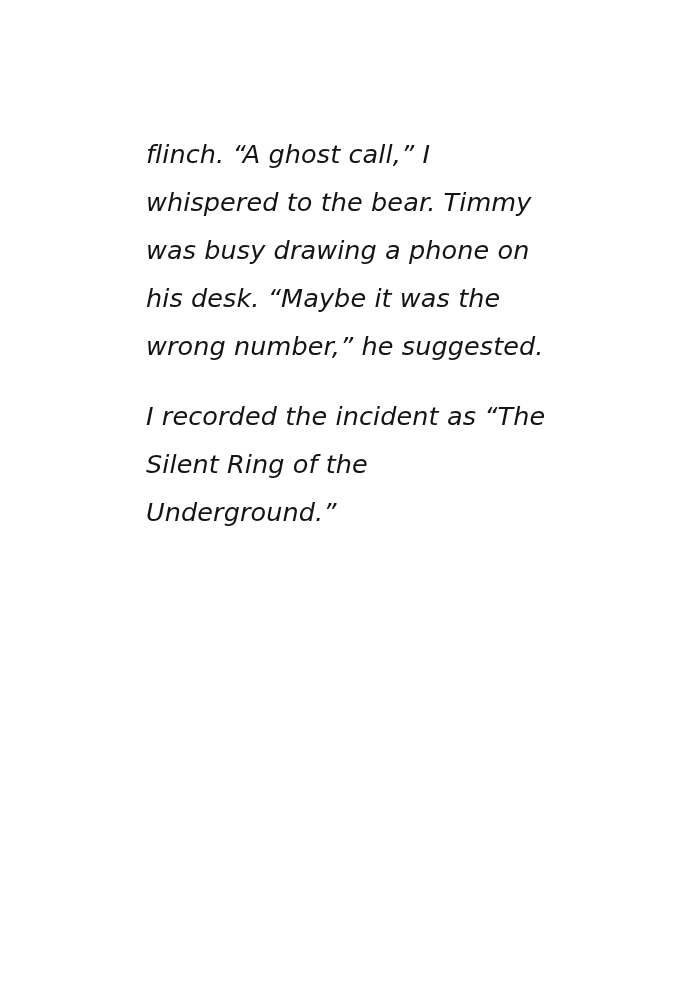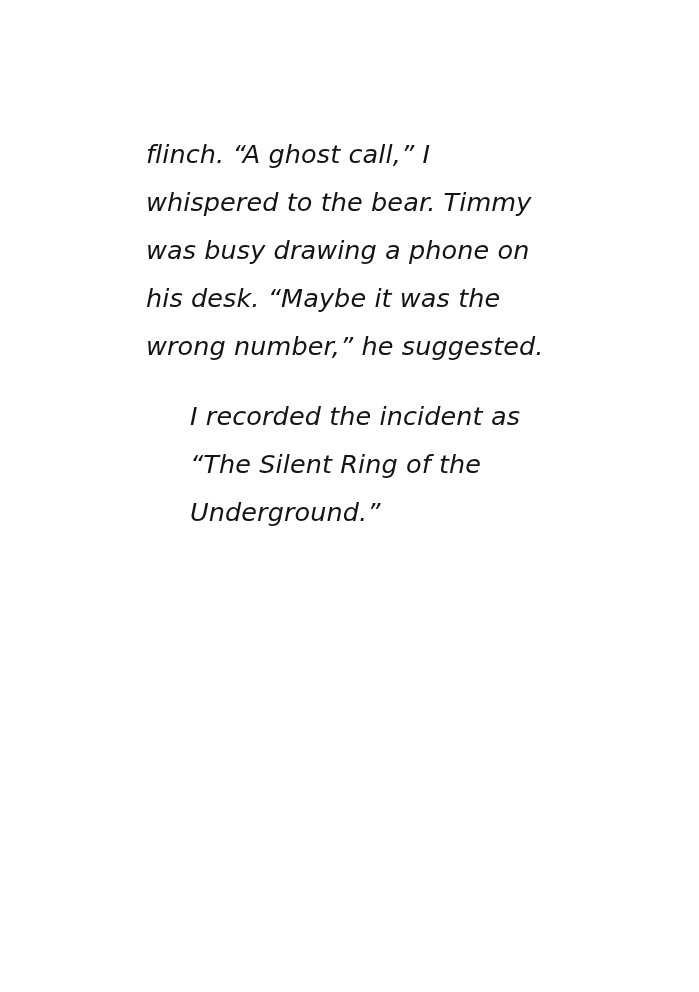--- a/index.html
+++ b/index.html
@@ -30,21 +30,20 @@
     letter-spacing: 0.1px;
     color: #141414;
   }
   .para {
     margin: 0 0 22px 0;
     max-width: 420px;
     white-space: pre-wrap;
   }
   .para:last-child {
     margin-bottom: 0;
-    margin-left: 44px;
   }
 </style>
 </head>
 <body>
 
 <div class="page">
   <div class="body-text">
     <p class="para">flinch. “A ghost call,” I whispered to the bear. Timmy was busy drawing a phone on his desk. “Maybe it was the wrong number,” he suggested.</p>
     <p class="para">I recorded the incident as “The Silent Ring of the Underground.”</p>
   </div>

